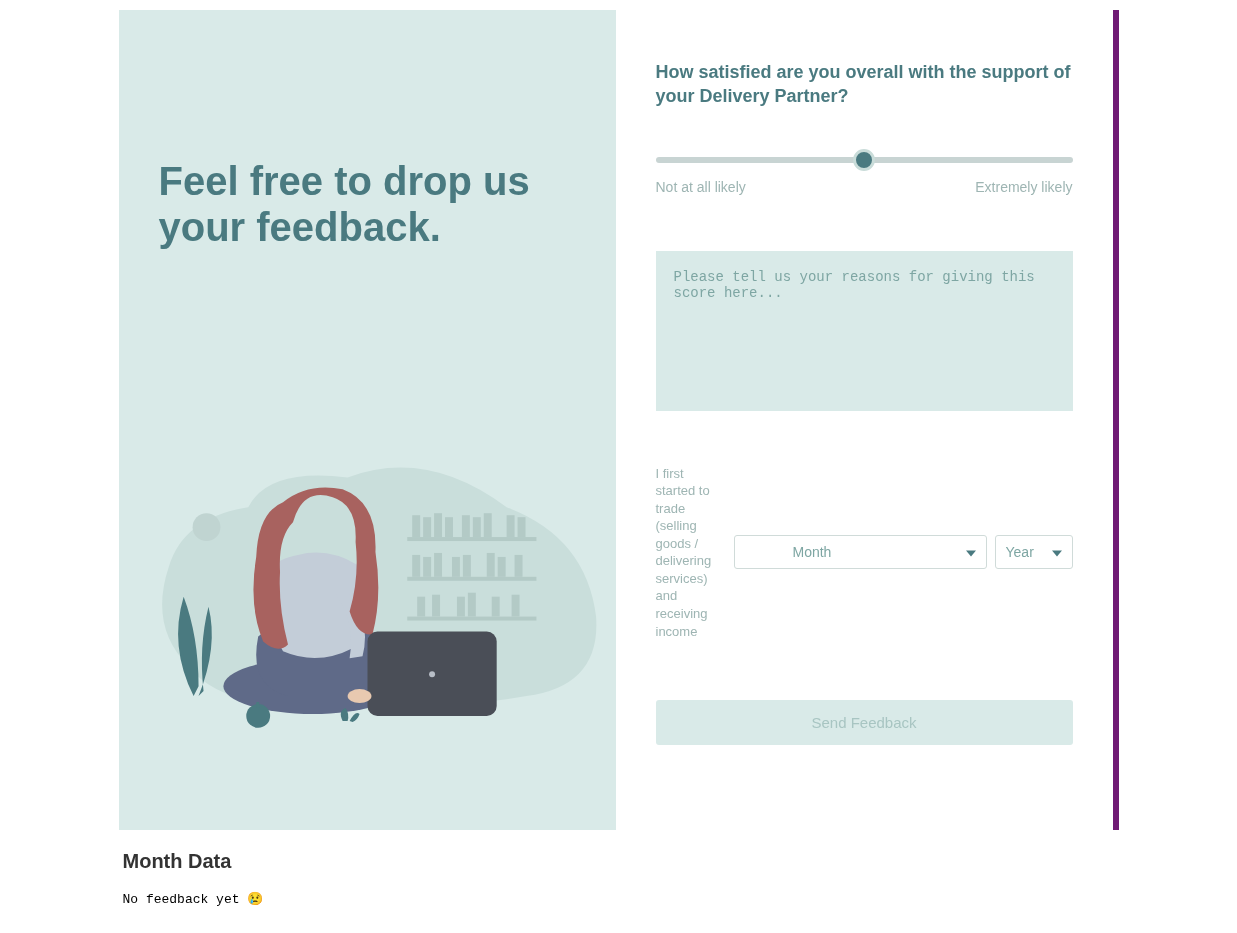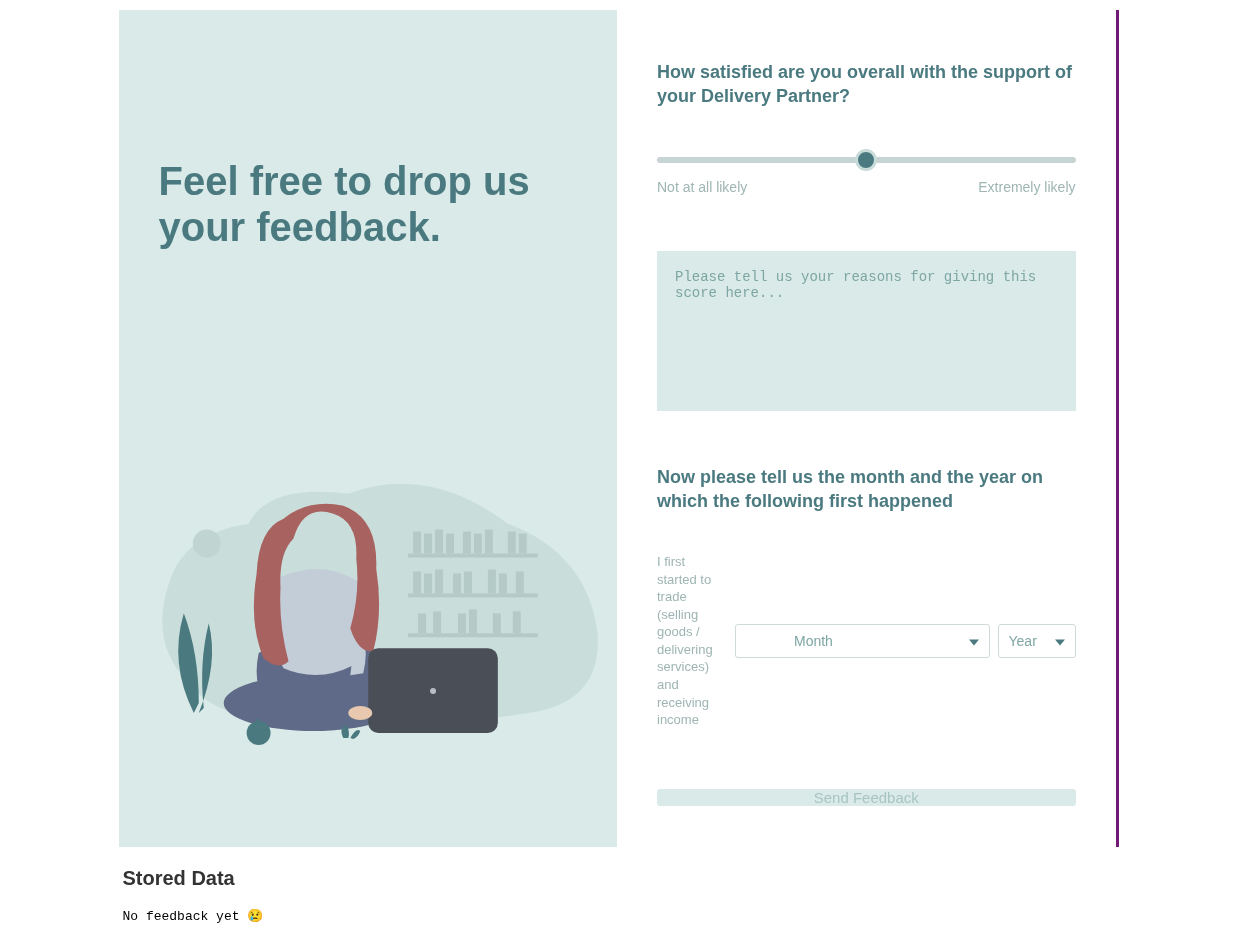--- a/index.html
+++ b/index.html
@@ -32,21 +32,21 @@
   position: absolute;
   bottom: 80px;
   left: 10px;
   right: 10px;
 }
 
 .right-panel {
   flex: 1;
   background: #fff;
   padding: 50px 40px 40px;
-  border-right: 3px solid #701a75;
+  border-right: 6px solid #701a75;
 }
 
 .question {
   font-size: 18px;
   font-weight: 700;
   color: #4a7a80;
   line-height: 1.35;
   margin-bottom: 40px;
 }
 
@@ -137,20 +137,21 @@
   top: 50%;
   transform: translateY(-25%);
   border-left: 5px solid transparent;
   border-right: 5px solid transparent;
   border-top: 6px solid #4a7a80;
   pointer-events: none;
 }
 
 .submit-btn {
   width: 100%;
+  padding: 14px;
   background: #d9eae8;
   border: none;
   color: #a8c5c2;
   font-size: 15px;
   border-radius: 3px;
   cursor: pointer;
 }
 
 .stored {
   max-width: 1000px;
@@ -243,38 +244,37 @@
     <div class="slider-wrap">
       <input type="range" class="slider" min="0" max="10" value="5" style="">
     </div>
     <div class="slider-labels">
       <span>Not at all likely</span>
       <span>Extremely likely</span>
     </div>
 
     <textarea class="textarea" placeholder="Please tell us your reasons for giving this score here..." style=""></textarea>
 
-    <div class="question">Now please tell us the month and the year on which the following first happened</div>
 
     <div class="date-row">
       <div class="date-label">I first started to trade (selling goods / delivering services) and receiving income</div>
       <div class="select-wrap select-month">
         <select>
           <option>Month</option>
         </select>
       </div>
       <div class="select-wrap select-year">
         <select>
           <option>Year</option>
         </select>
       </div>
     </div>
 
     <button class="submit-btn">Send Feedback</button>
   </div>
 </div>
 
 <div class="stored">
-  <h2>Stored Data</h2>
+  <h2>Month Data</h2>
   <div class="stored-msg">
     <span>No feedback yet </span><span>😢</span>
   </div>
 </div>
 
 </body></html>

